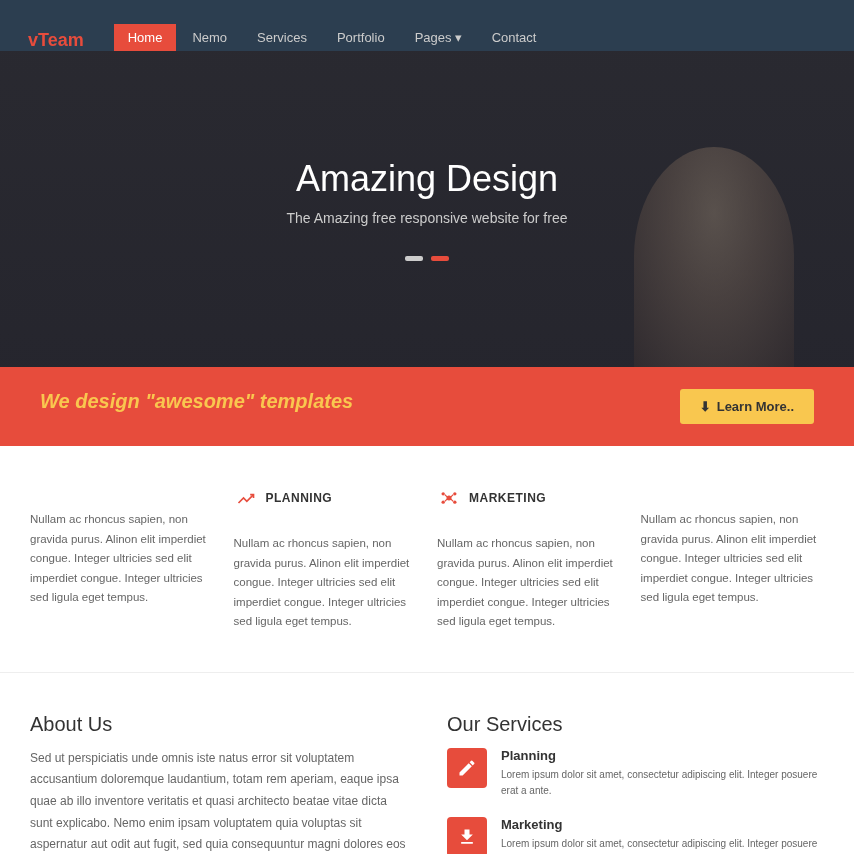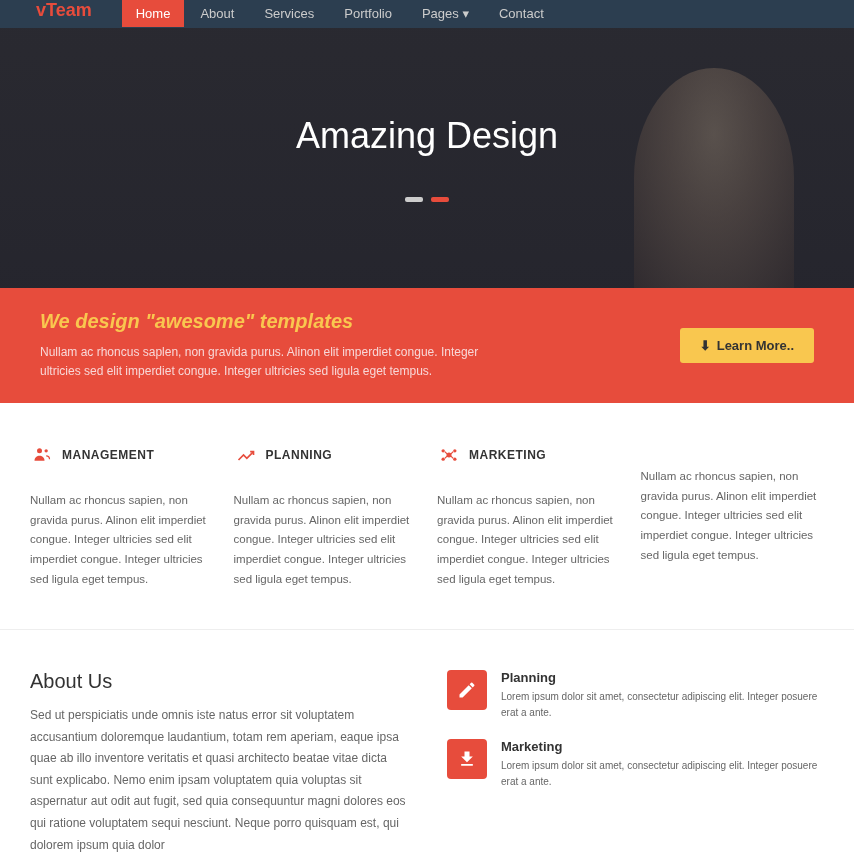--- a/index.html
+++ b/index.html
@@ -2,23 +2,23 @@
 <html><head>
   <meta charset="utf-8">
   <style>
     * { margin: 0; padding: 0; box-sizing: border-box; }
     body { font-family: Arial, sans-serif; width: 854px; overflow-x: hidden; background: #f5f5f5; }
 
     
     .navbar {
       background: #2c3e50;
       display: flex;
-      align-items: flex-start;
-      padding: 0 36px;
-      height: 28px;
+      align-items: flex-end;
+      padding: 0 28px;
+      height: 51px;
       position: relative;
       z-index: 10;
     }
     .navbar-brand {
       color: white;
       font-size: 18px;
       font-weight: bold;
       margin-right: 30px;
     }
     .navbar-brand span { color: #e74c3c; }
@@ -35,21 +35,21 @@
       display: block;
     }
     .nav-links li a.active {
       background: #e74c3c;
       color: white;
     }
 
     
     .hero {
       background: linear-gradient(rgba(30,30,40,0.7), rgba(30,30,40,0.8)), #444;
-      height: 260px;
+      height: 316px;
       display: flex;
       flex-direction: column;
       align-items: center;
       justify-content: center;
       text-align: center;
       color: white;
       position: relative;
       overflow: hidden;
     }
     .hero-bg-person {
@@ -218,73 +218,62 @@
 
 <nav class="navbar">
   <div class="navbar-brand">
     <span>v</span><span>Team</span>
   </div>
   <ul class="nav-links">
     <li>
         <a href="#" class="active">Home</a>
       </li>
     <li>
-        <a href="#">About</a>
+        <a href="#">Nemo</a>
       </li>
     <li>
         <a href="#">Services</a>
       </li>
     <li>
         <a href="#">Portfolio</a>
       </li>
     <li>
         <a href="#">Pages ▾</a>
       </li>
     <li>
         <a href="#">Contact</a>
       </li>
   </ul>
 </nav>
 
 <section class="hero">
   <div class="hero-bg-person"></div>
   <h1>Amazing Design</h1>
+  <p>The Amazing free responsive website for free</p>
   <div class="hero-dots">
     <div class="hero-dot"></div>
     <div class="hero-dot active"></div>
   </div>
 </section>
 
 <section class="cta-band">
   <div class="cta-text">
     <h2>
       <span>We design </span><span style="color:#f9c74f;font-style:italic;">"awesome"</span><span> templates</span>
     </h2>
-    <p>Nullam ac rhoncus saplen, non gravida purus. Alinon elit imperdiet congue. Integer ultricies sed elit imperdiet congue. Integer ultricies sed ligula eget tempus.</p>
   </div>
   <button class="cta-btn">
     <span>⬇</span>
     <span>Learn More..</span>
   </button>
 </section>
 
 <section class="features">
 
   <div class="feature-item">
-    <div class="feature-header">
-      <div class="feature-icon">
-        <svg viewBox="0 0 24 24" fill="#e74c3c">
-            <circle cx="9" cy="7" r="3"></circle>
-            <circle cx="17" cy="7" r="2"></circle>
-            <path d="M3 19c0-4 3-6 6-6s6 2 6 6"></path>
-            <path d="M17 13c2 0 4 1.5 4 4" stroke="#e74c3c" stroke-width="1.5" fill="none"></path>
-          </svg>
-      </div>
-      <span class="feature-title">MANAGEMENT</span>
-    </div>
     <p class="feature-text">Nullam ac rhoncus sapien, non gravida purus. Alinon elit imperdiet congue. Integer ultricies sed elit imperdiet congue. Integer ultricies sed ligula eget tempus.</p>
   </div>
 
   <div class="feature-item">
     <div class="feature-header">
       <div class="feature-icon">
         <svg viewBox="0 0 24 24" fill="none" stroke="#e74c3c" stroke-width="2">
             <polyline points="3,18 9,12 13,16 21,8"></polyline>
             <polyline points="17,8 21,8 21,12"></polyline>
           </svg>
@@ -321,20 +310,21 @@
 </section>
 
 <section class="about-services">
 
   <div class="about-col">
     <h2 class="section-title">About Us</h2>
     <p class="about-text">Sed ut perspiciatis unde omnis iste natus error sit voluptatem accusantium doloremque laudantium, totam rem aperiam, eaque ipsa quae ab illo inventore veritatis et quasi architecto beatae vitae dicta sunt explicabo. Nemo enim ipsam voluptatem quia voluptas sit aspernatur aut odit aut fugit, sed quia consequuntur magni dolores eos qui ratione voluptatem sequi nesciunt. Neque porro quisquam est, qui dolorem ipsum quia dolor</p>
   </div>
 
   <div class="services-col">
+    <h2 class="section-title">Our Services</h2>
 
     <div class="service-item">
       <div class="service-icon-box">
         <svg viewBox="0 0 24 24">
             <path d="M3 17.25V21h3.75L17.81 9.94l-3.75-3.75L3 17.25zM20.71 7.04a1 1 0 000-1.41l-2.34-2.34a1 1 0 00-1.41 0l-1.83 1.83 3.75 3.75 1.83-1.83z" fill="white"></path>
           </svg>
       </div>
       <div class="service-content">
         <div class="service-name">Planning</div>
         <div class="service-desc">Lorem ipsum dolor sit amet, consectetur adipiscing elit. Integer posuere erat a ante.</div>

